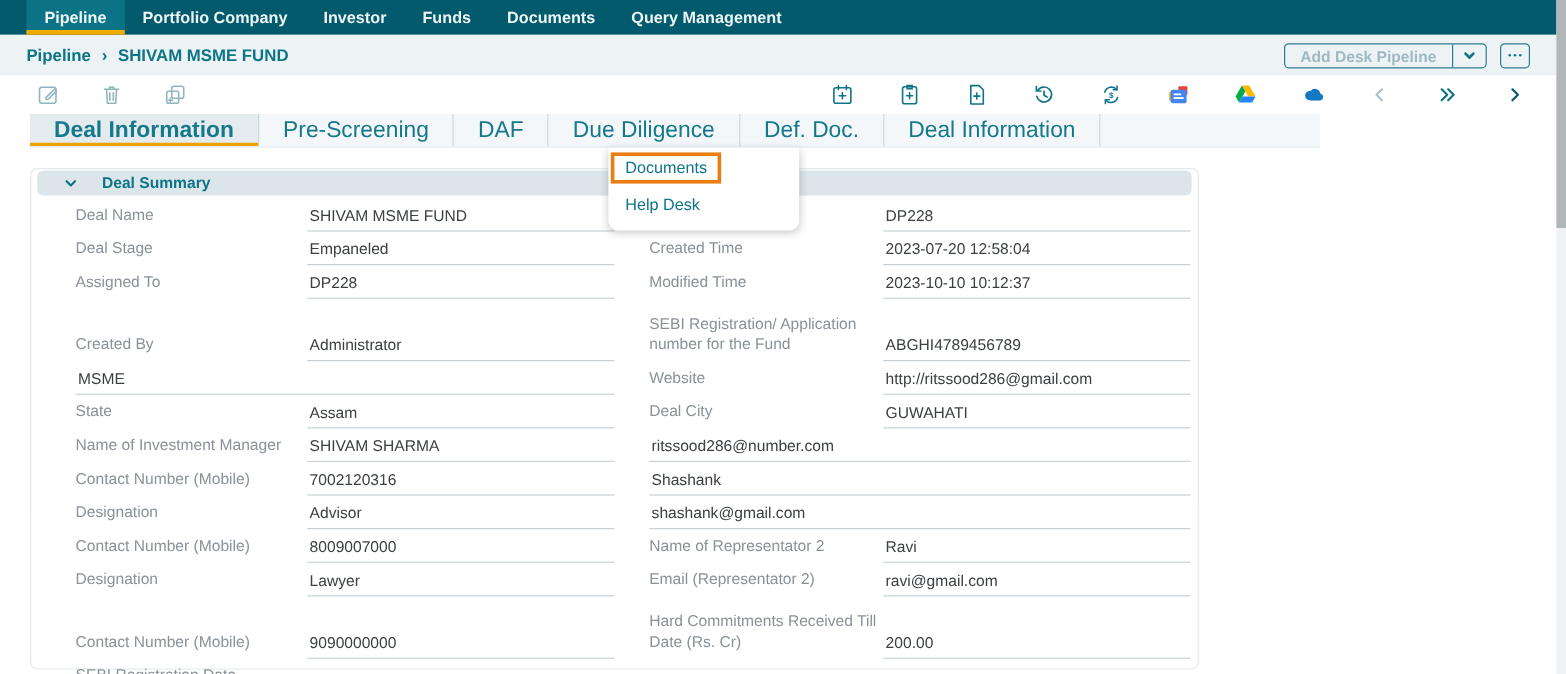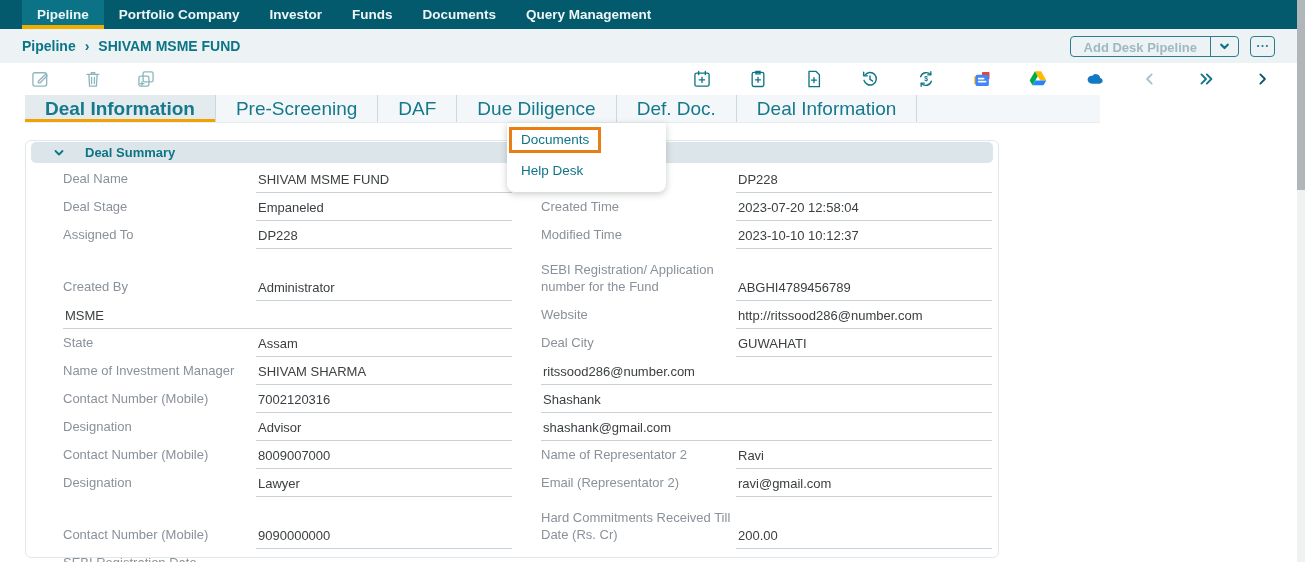--- a/index.html
+++ b/index.html
@@ -344,21 +344,21 @@
             <div class="fval">2023-10-10 10:12:37</div>
           </div>
 
           <div class="frow tall">
             <div class="flbl">SEBI Registration/ Application number for the Fund</div>
             <div class="fval">ABGHI4789456789</div>
           </div>
 
           <div class="frow">
             <div class="flbl">Website</div>
-            <div class="fval">http://ritssood286@number.com</div>
+            <div class="fval">http://ritssood286@gmail.com</div>
           </div>
 
           <div class="frow">
             <div class="flbl">Deal City</div>
             <div class="fval">GUWAHATI</div>
           </div>
 
           <div class="frow">
             <div class="fval">ritssood286@number.com</div>
           </div>

